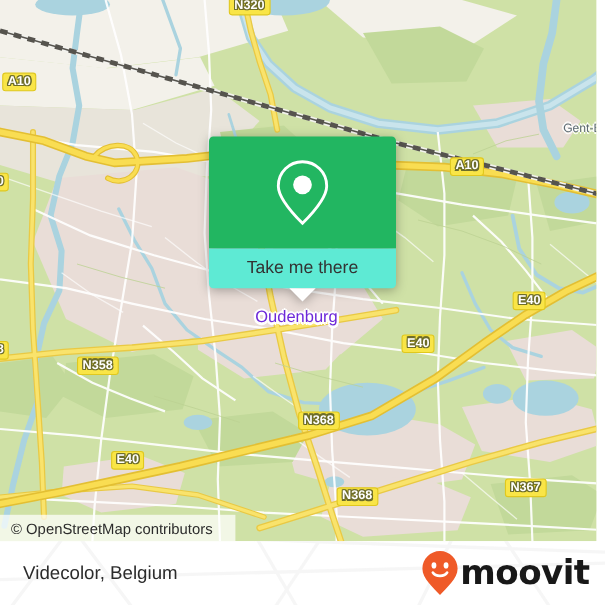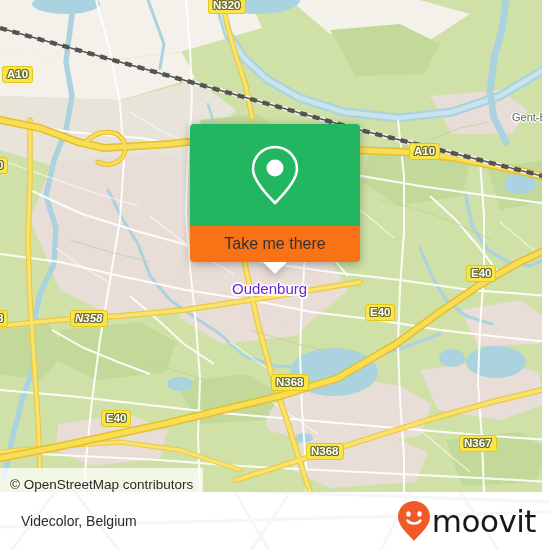--- a/index.html
+++ b/index.html
@@ -76,21 +76,21 @@
     filter: drop-shadow(0 2px 5px rgba(0,0,0,0.30));
   }
   #popup-head {
     height: 102px;
     border-radius: 4px 4px 0 0;
     display: flex;
     align-items: center;
     justify-content: center;
   }
   #popup-body {
-    background: #f97316;
+    background: #5eead4;
     border-radius: 0 0 4px 4px;
     height: 36px;
     display: flex;
     align-items: center;
     justify-content: center;
   }
   #popup-label {
     color: #333333;
     font-size: 16px;
     font-family: "Liberation Sans", sans-serif;
@@ -108,22 +108,22 @@
   }
 
   
   #attribution {
     position: absolute;
     left: 0;
     top: 468px;
     height: 24px;
     background: rgba(255,255,255,0.72);
     display: flex;
-    align-items: flex-end;
-    padding: 0 10px 0 10px;
+    align-items: center;
+    padding: 0 21px 0 10px;
     box-sizing: border-box;
   }
   #attribution-text {
     color: #2b2b2b;
     font-size: 13.5px;
     font-family: "Liberation Sans", sans-serif;
     white-space: nowrap;
   }
 
   
@@ -141,37 +141,37 @@
     left: 0; top: -60px;
     width: 550px; height: 120px;
     opacity: 0.35;
   }
   #footer-title {
     position: absolute;
     left: 21px;
     top: 50%;
     transform: translateY(-50%);
     color: #2b2b2b;
-    font-size: 14px;
+    font-size: 17px;
     font-family: "Liberation Sans", sans-serif;
     white-space: nowrap;
   }
   #brand {
     position: absolute;
     right: 14px;
     top: 50%;
     transform: translateY(-50%);
     display: flex;
     align-items: center;
   }
   #brand-name {
     color: #181818;
     font-size: 31px;
     font-family: "DejaVu Sans", sans-serif;
-    font-weight: normal;
+    font-weight: bold;
     letter-spacing: -0.5px;
     line-height: 1;
     margin-left: 1px;
   }
 </style>
 </head>
 <body>
 
 <div id="screen">
 
@@ -324,21 +324,21 @@
         <path d="M430,140 L460,128 L490,122"></path>
         <path d="M140,360 L180,372 L218,384"></path>
       </g>
     </svg>
 
     <div class="shield" style="left:208px; top:-3px;">N320</div>
     <div class="shield" style="left:2px;   top:66px;">A10</div>
     <div class="shield" style="left:409px; top:143px;">A10</div>
     <div class="shield" style="left:466px; top:265px;">E40</div>
     <div class="shield" style="left:365px; top:304px;">E40</div>
-    <div class="shield" style="left:70px;  top:310px;font-style:italic;">N358</div>
+    <div class="shield" style="left:70px;  top:324px;">N358</div>
     <div class="shield" style="left:-8px;  top:310px;">8</div>
     <div class="shield" style="left:-8px;  top:157px;">0</div>
     <div class="shield" style="left:101px; top:410px;">E40</div>
     <div class="shield" style="left:271px; top:374px;">N368</div>
     <div class="shield" style="left:306px; top:443px;">N368</div>
     <div class="shield" style="left:459px; top:412px;margin-top:23px;">N367</div>
 
     <div class="place-label" style="left:232px; top:280px;">Oudenburg</div>
     <div class="water-label" style="left:512px; top:111px;">Gent-Bru</div>
 

